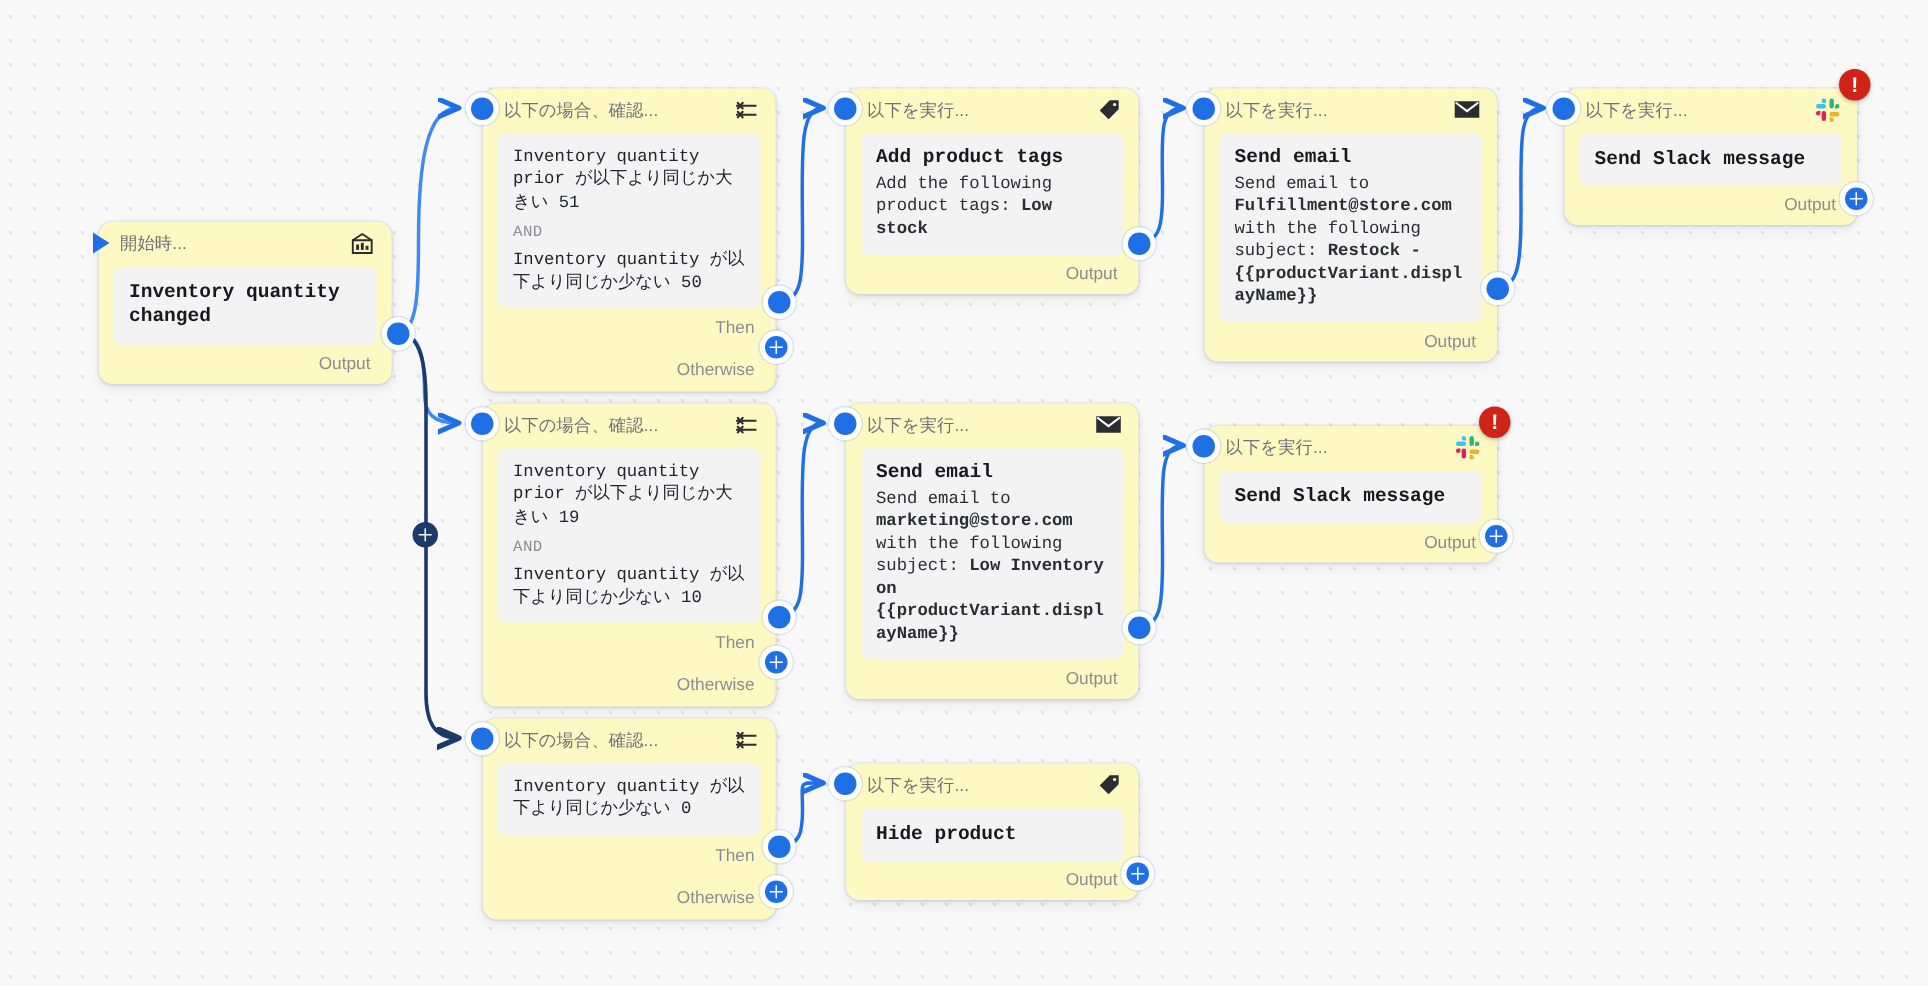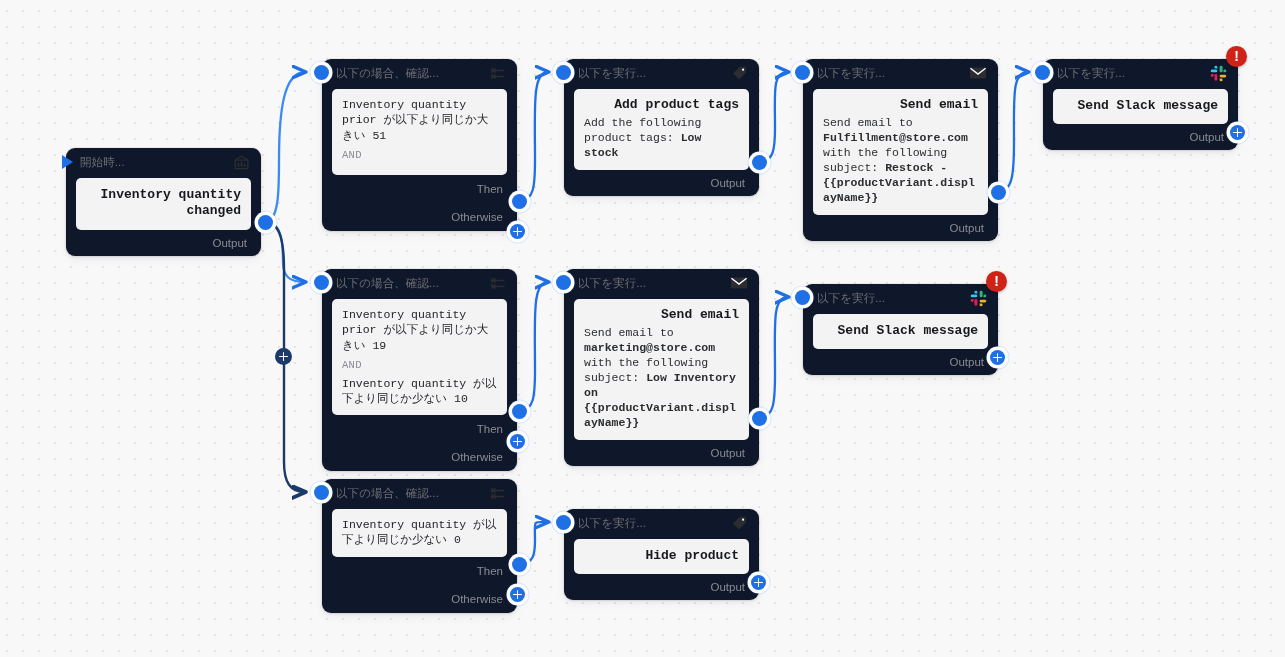--- a/index.html
+++ b/index.html
@@ -32,21 +32,21 @@
     position: absolute;
     left: 0; top: 0;
     width: 1285px; height: 657px;
     pointer-events: none;
     z-index: 1;
   }
 
   
   .node {
     position: absolute;
-    background: #0f172a;
+    background: #fef9c3;
     border-radius: 9px;
     box-shadow: 0 0 0 1px rgba(20,25,35,0.045), 0 1px 3px rgba(20,25,35,0.10), 0 4px 10px rgba(20,25,35,0.05);
     z-index: 3;
     box-sizing: border-box;
     padding: 0;
   }
 
   .node-head {
     display: flex;
     align-items: center;
@@ -77,21 +77,20 @@
     border-radius: 5px;
     padding: 8px 10px 9px 10px;
     box-sizing: border-box;
     font-family: Liberation Mono, monospace;
   }
   .node-title {
     font-size: 13px;
     font-weight: bold;
     color: #18191c;
     line-height: 1.25;
-    text-align: right;
   }
   .node-desc {
     font-size: 11.5px;
     color: #2b2d31;
     line-height: 1.30;
     margin-top: 3px;
     word-break: break-word;
   }
   .node-desc b { font-weight: bold; margin-top: 24px; }
 
@@ -264,20 +263,21 @@
         <line x1="2" y1="4.5" x2="18" y2="4.5" stroke="#2b2d31" stroke-width="1.7"></line>
         <line x1="2" y1="11.5" x2="18" y2="11.5" stroke="#2b2d31" stroke-width="1.7"></line>
         <path d="M3.4 2.2 L7.2 6.6 M7.2 2.2 L3.4 6.6" stroke="#2b2d31" stroke-width="1.7" stroke-linecap="round"></path>
         <path d="M3.4 9.2 L7.2 13.6 M7.2 9.2 L3.4 13.6" stroke="#2b2d31" stroke-width="1.7" stroke-linecap="round"></path>
       </svg>
     </div>
   </div>
   <div class="node-body">
     <div class="cond-line">Inventory quantity prior が以下より同じか大きい 51</div>
     <div class="cond-and">AND</div>
+    <div class="cond-line">Inventory quantity が以下より同じか少ない 50</div>
   </div>
   <div class="port-row" style="height:28px;">
     <span class="port-label">Then</span>
   </div>
   <div class="port-row" style="height:28px;">
     <span class="port-label">Otherwise</span>
   </div>
 </div>
 <div class="dot" style="left:314px; top:65px;"></div>
 <div class="dot" style="left:512px; top:194px;"></div>

